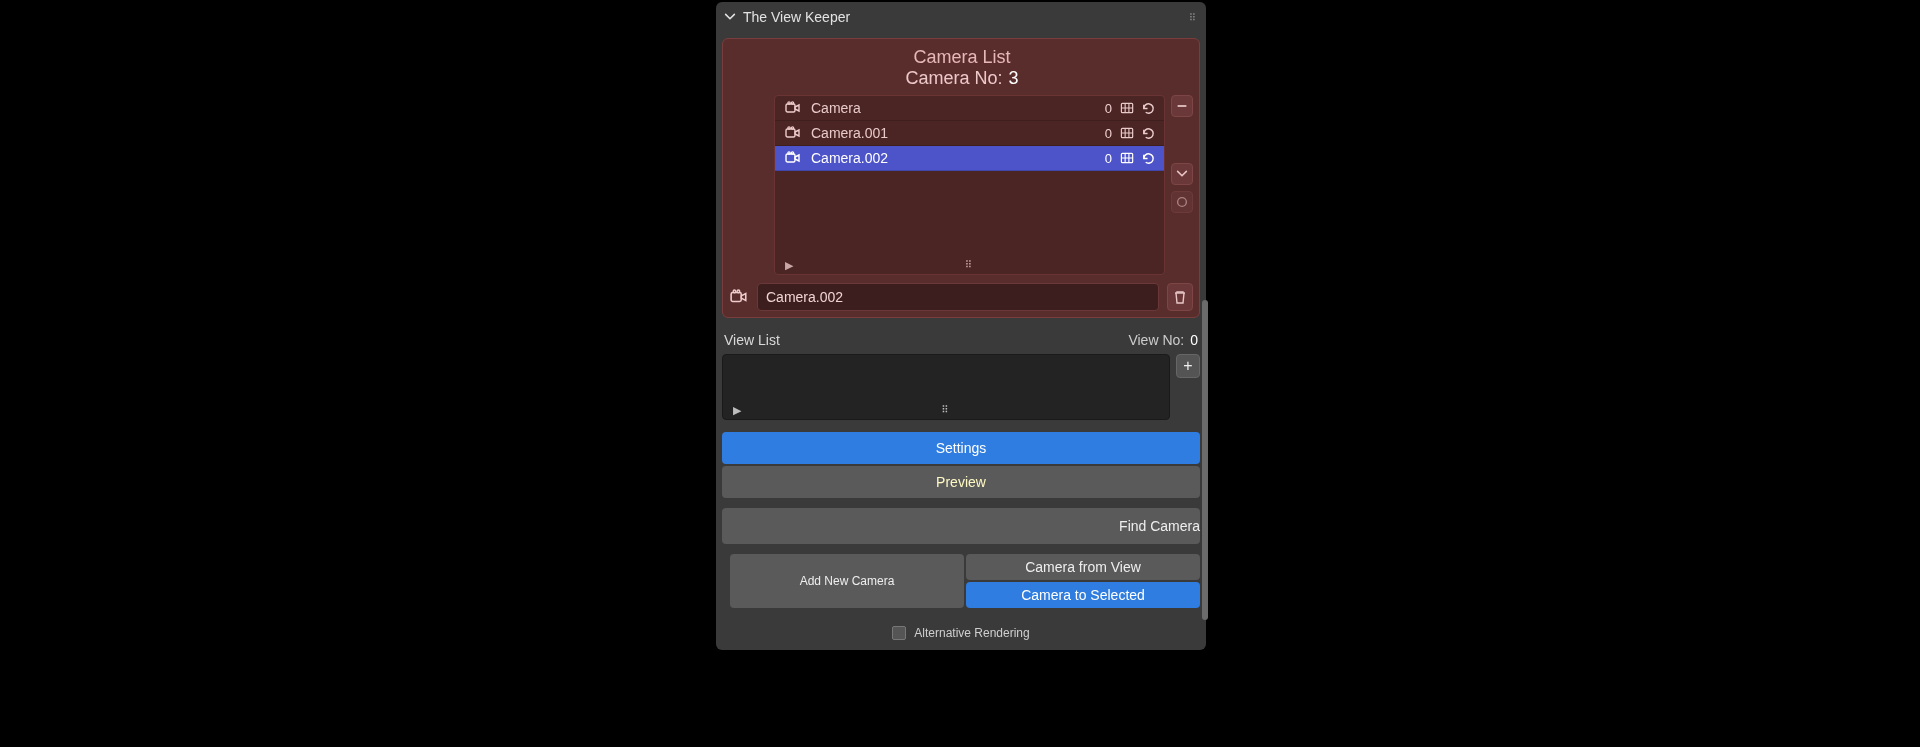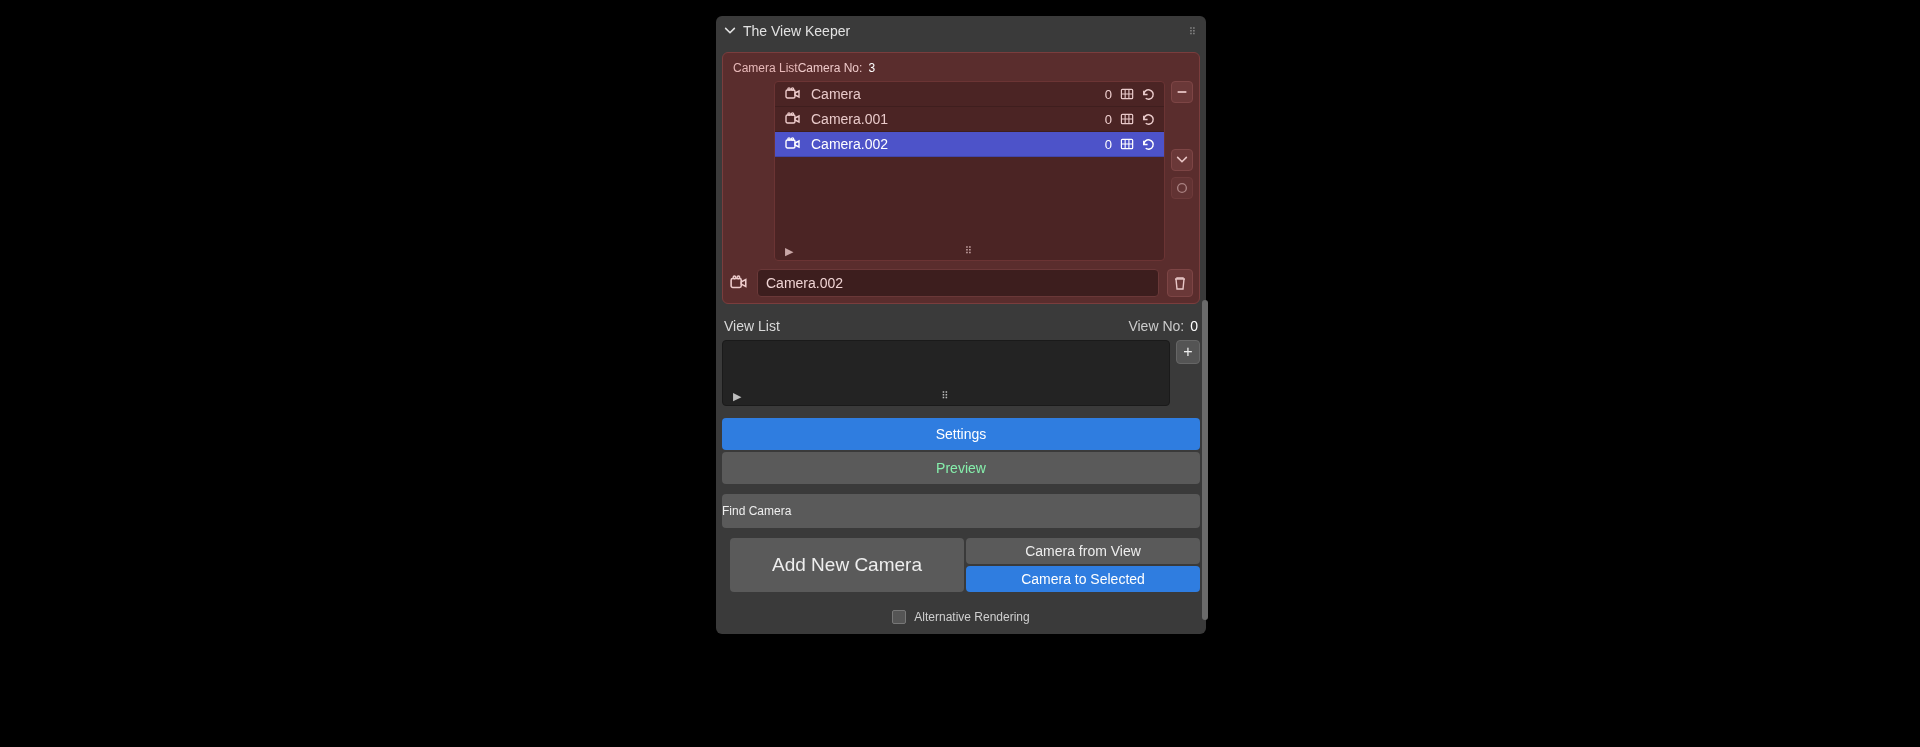--- a/index.html
+++ b/index.html
@@ -1,21 +1,21 @@
 <!DOCTYPE html>
 <html><head>
 <meta charset="utf-8">
 <style>
   * { box-sizing: border-box; margin: 0; padding: 0; font-family: -apple-system, "Segoe UI", Arial, sans-serif; }
   body { background:#000; width:1920px; height:747px; overflow:hidden; }
   .stage { position:absolute; left:0; top:0; width:1920px; height:747px; background:#000; display:flex; justify-content:center; }
   .panel-area { position:relative; width:492px; margin-left:4px; }
 
   .panel {
-    position:absolute; left:0; top:16px; width:490px;
+    position:absolute; left:0; top:2px; width:490px;
     background:#3a3a3a; border-radius:6px;
     color:#ddd;
     padding-bottom:10px;
   }
 
   
   .panel-header{
     display:flex; align-items:center; padding:7px 8px 7px 7px;
     font-size:14px; color:#e2e2e2;
   }
@@ -26,21 +26,21 @@
   
   .section-red{
     margin:6px 6px 0 6px;
     background:#5a2d2d;
     border:1px solid #7a3d3d;
     border-radius:6px;
     padding:8px 6px 6px 6px;
   }
   .sec-head{
     display:flex; justify-content:flex-start; align-items:center;
-    font-size:12px; color:#e7b8b8; padding:0 2px 6px 4px;
+    font-size:18px; color:#e7b8b8; padding:0 2px 6px 4px;flex-direction:column;
   }
   .sec-head .r { color:#eec9c9; display:flex; gap:6px; }
   .sec-head .r .num{ color:#fff; }
 
   .cam-body{ display:flex; gap:6px;padding-left:45px; }
   .cam-list{
     flex:1; background:#4b2424; border:1px solid #6b3434;
     border-radius:4px; min-height:180px;
     display:flex; flex-direction:column;
     overflow:hidden;
@@ -110,36 +110,36 @@
     border-radius:4px; display:flex; align-items:center; justify-content:center;
     color:#eee; font-size:16px; line-height:1;
   }
 
   
   .tabs{
     margin:12px 6px 0 6px; display:flex; gap:2px;flex-direction:column;
   }
   .tab{
     flex:1; text-align:center; padding:8px 0;
-    background:#5a5a5a; color:#86efac; font-size:14px;
+    background:#5a5a5a; color:#fef9c3; font-size:14px;
     border-radius:4px;
   }
   .tab.active{ background:#2f7de0; color:#fff; }
 
   .big-btn{
     margin:10px 6px 0 6px;
-    background:#5a5a5a; color:#eee; font-size:12px;
-    text-align:left; padding:10px 0; border-radius:4px;
+    background:#5a5a5a; color:#eee; font-size:14px;
+    text-align:right; padding:10px 0; border-radius:4px;
   }
 
   .split{
     margin:10px 6px 0 6px; display:flex; gap:2px; align-items:stretch;
   }
   .split .left{
-    flex:1; background:#5a5a5a; color:#eee; font-size:19px;
+    flex:1; background:#5a5a5a; color:#eee; font-size:12px;
     display:flex; align-items:center; justify-content:center;
     border-radius:4px;
     margin-left:8px;
   }
   .split .right{ flex:1; display:flex; flex-direction:column; gap:2px; }
   .thin{
     background:#5a5a5a; color:#eee; font-size:14px;
     text-align:center; padding:5px 0; border-radius:4px;
   }
   .thin.blue{ background:#2f7de0; color:#fff;text-align:center; }

